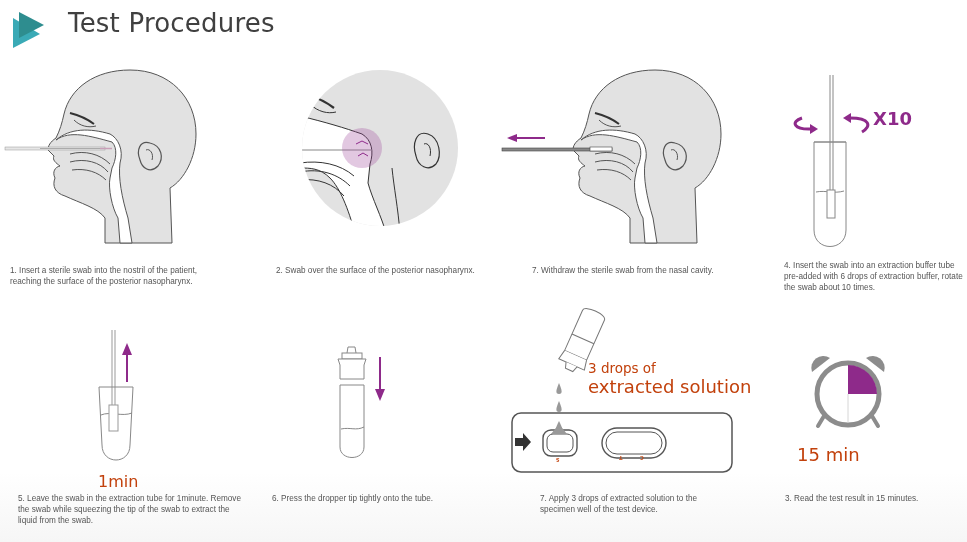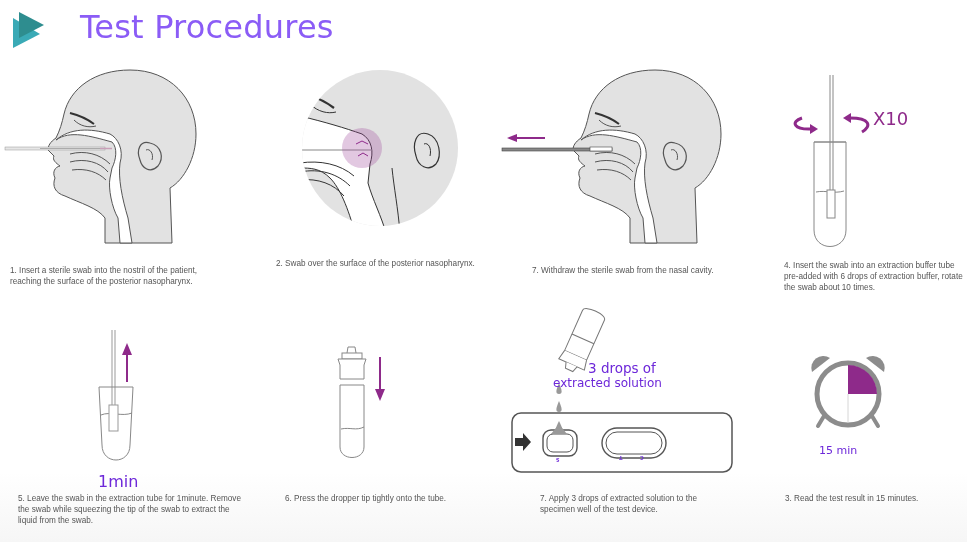--- a/index.html
+++ b/index.html
@@ -10,29 +10,29 @@
     color:#555;
   }
   .bg-fade {
     position:absolute; left:0; bottom:0; width:967px; height:70px;
     background:linear-gradient(to bottom, rgba(246,246,246,0) 0%, #f6f6f6 100%);
   }
   .header { position:absolute; left:10px; top:10px; height:40px; display:flex; align-items:center; }
   .logo { width:38px; height:40px; position:relative; }
   .title {
     position:absolute; left:68px; top:8px;
-    font-size:32px; color:#8b5cf6; letter-spacing:0.2px;
-    font-family:"DejaVu Sans", sans-serif; font-weight:normal;margin-left:12px;
+    font-size:26px; color:#404040; letter-spacing:0.2px;
+    font-family:"DejaVu Sans", sans-serif; font-weight:normal;
   }
   .ill { position:absolute; }
   .cap {
     position:absolute; font-size:8.2px; line-height:11px; color:#555;
     font-family:"Liberation Sans", sans-serif;
   }
-  .label-big { position:absolute; font-family:"DejaVu Sans", sans-serif; color:#6d28d9; }
+  .label-big { position:absolute; font-family:"DejaVu Sans", sans-serif; color:#c2410c; }
 </style>
 </head>
 <body>
 
 <div class="bg-fade"></div>
 
 <div class="header">
   <svg class="logo" width="38" height="40" viewBox="0 0 38 40">
     <polygon points="3,8 3,38 30,24" fill="#3aaab6"></polygon>
     <polygon points="9,2 9,28 34,15" fill="#2e8d8f"></polygon>
@@ -67,21 +67,21 @@
     <path d="M10,28 C18,30 26,34 34,40" stroke="#333" stroke-width="2.2" fill="none"></path>
     <path d="M10,36 C18,44 28,46 36,44" stroke="#333" stroke-width="1" fill="none"></path>
     <path d="M100,165 C98,140 94,120 92,100" stroke="#333" stroke-width="1" fill="none"></path>
     <path d="M128,66 C116,62 112,76 116,88 C118,98 128,104 136,96 C142,88 140,70 128,66 Z" fill="none" stroke="#333" stroke-width="1.2"></path>
     <path d="M124,76 C128,74 132,80 130,88" stroke="#333" stroke-width="1" fill="none"></path>
     <line x1="0" y1="82" x2="72" y2="82" stroke="#888" stroke-width="1.2"></line>
     <circle cx="62" cy="80" r="20" fill="#a04a9c" opacity="0.3"></circle>
     <path d="M56,76 l6,-3 l6,3 M58,88 l5,-3 l5,3" stroke="#8e2a8a" stroke-width="1" fill="none"></path>
   </g>
 </svg>
-<div class="cap" style="left:276px;top:258px;width:240px">2. Swab over the surface of the posterior nasopharynx.</div>
+<div class="cap" style="left:276px;top:265px;width:240px">2. Swab over the surface of the posterior nasopharynx.</div>
 
 <svg class="ill" style="left:495px;top:68px" width="260" height="180" viewBox="0 0 260 180">
   <path d="M135,175 L135,150 C128,140 110,135 95,128 C85,125 82,118 85,110 C82,104 85,99 90,98 C86,95 82,92 84,88 L78,82 C78,78 80,74 86,70 C90,62 92,55 94,46 C100,20 125,2 160,2 C200,2 226,30 226,66 C226,90 214,112 200,120 L202,175 Z" fill="#e2e2e2" stroke="#555" stroke-width="1"></path>
   <path d="M100,45 C108,47 116,50 124,56" stroke="#333" stroke-width="2" fill="none"></path>
   <path d="M104,52 C110,58 118,60 126,58" stroke="#555" stroke-width="1" fill="none"></path>
   <path d="M86,72 C100,62 120,68 142,74 C148,80 146,92 142,100 L140,110 C138,120 142,140 148,150 L150,175 L162,175 L158,150 C152,130 148,110 150,95 C154,82 148,70 140,66 C120,60 100,60 86,72 Z" fill="#fff" stroke="#555" stroke-width="1"></path>
   <path d="M100,86 C115,82 130,86 140,96 M100,94 C115,90 130,94 138,104 M102,102 C116,100 128,104 136,112" stroke="#555" stroke-width="1" fill="none"></path>
   <path d="M180,75 C170,72 166,82 170,92 C172,100 180,106 188,98 C194,90 192,78 180,75 Z" fill="none" stroke="#555" stroke-width="1.2"></path>
   <path d="M176,82 C180,80 184,86 182,92" stroke="#555" stroke-width="1" fill="none"></path>
   <rect x="7" y="80" width="110" height="3" fill="#888" stroke="#444" stroke-width="0.6"></rect>
@@ -96,21 +96,21 @@
   <line x1="53" y1="5" x2="53" y2="120" stroke="#888" stroke-width="1"></line>
   <path d="M34,72 L34,160 C34,182 66,182 66,160 L66,72 Z" fill="none" stroke="#888" stroke-width="1"></path>
   <line x1="34" y1="72" x2="66" y2="72" stroke="#888" stroke-width="1"></line>
   <path d="M36,122 C46,120 54,124 64,121" stroke="#888" stroke-width="1" fill="none"></path>
   <rect x="47" y="120" width="8" height="28" fill="#fff" stroke="#888" stroke-width="1"></rect>
   <path d="M22,48 C10,52 14,60 32,59" stroke="#8e2a8a" stroke-width="3" fill="none"></path>
   <polygon points="38,59 30,54 30,64" fill="#8e2a8a"></polygon>
   <path d="M82,62 C92,56 90,48 70,48" stroke="#8e2a8a" stroke-width="3" fill="none"></path>
   <polygon points="63,48 71,43 71,53" fill="#8e2a8a"></polygon>
 </svg>
-<div class="label-big" style="left:873px;top:108px;font-size:18px;font-weight:normal;color:#8e2a8a">X10</div>
+<div class="label-big" style="left:873px;top:108px;font-size:18px;font-weight:bold;color:#8e2a8a">X10</div>
 <div class="cap" style="left:784px;top:260px;width:180px">4. Insert the swab into an extraction buffer tube pre-added with 6 drops of extraction buffer, rotate the swab about 10 times.</div>
 
 <svg class="ill" style="left:90px;top:325px" width="70" height="150" viewBox="0 0 70 150">
   <line x1="22" y1="5" x2="22" y2="90" stroke="#999" stroke-width="1"></line>
   <line x1="25" y1="5" x2="25" y2="90" stroke="#999" stroke-width="1"></line>
   <path d="M9,62 L12,120 C12,140 40,140 40,120 L43,62" fill="none" stroke="#888" stroke-width="1"></path>
   <line x1="9" y1="62" x2="43" y2="62" stroke="#888" stroke-width="1"></line>
   <path d="M11,90 C20,86 32,92 42,88" stroke="#888" stroke-width="1" fill="none"></path>
   <rect x="19" y="80" width="9" height="26" fill="#fff" stroke="#999" stroke-width="1"></rect>
   <line x1="37" y1="57" x2="37" y2="28" stroke="#8e2a8a" stroke-width="2"></line>
@@ -121,51 +121,51 @@
 
 <svg class="ill" style="left:330px;top:345px" width="70" height="120" viewBox="0 0 70 120">
   <path d="M17,8 L18,2 L25,2 L26,8" fill="none" stroke="#888" stroke-width="1"></path>
   <rect x="12" y="8" width="20" height="6" fill="#fff" stroke="#888" stroke-width="1"></rect>
   <path d="M8,14 L36,14 L34,20 L34,34 L10,34 L10,20 Z" fill="#fff" stroke="#888" stroke-width="1"></path>
   <path d="M10,40 L34,40 L34,102 C34,116 10,116 10,102 Z" fill="#fff" stroke="#888" stroke-width="1"></path>
   <path d="M11,84 C20,82 26,86 34,82" stroke="#888" stroke-width="1" fill="none"></path>
   <line x1="50" y1="12" x2="50" y2="45" stroke="#8e2a8a" stroke-width="2"></line>
   <polygon points="50,56 45,44 55,44" fill="#8e2a8a"></polygon>
 </svg>
-<div class="cap" style="left:285px;top:493px;width:220px">6. Press the dropper tip tightly onto the tube.</div>
+<div class="cap" style="left:272px;top:493px;width:220px">6. Press the dropper tip tightly onto the tube.</div>
 
 <svg class="ill" style="left:505px;top:308px" width="235" height="170" viewBox="0 0 235 170">
   <g transform="rotate(24 75 35)">
     <path d="M64,4 C64,-2 88,-2 88,4 L88,48 L64,48 Z" fill="#fff" stroke="#777" stroke-width="1"></path>
     <line x1="64" y1="30" x2="88" y2="30" stroke="#777" stroke-width="1"></line>
     <path d="M64,48 L62,58 L90,58 L88,48" fill="#fff" stroke="#777" stroke-width="1"></path>
     <path d="M70,58 L72,64 L80,64 L82,58" fill="#fff" stroke="#777" stroke-width="1"></path>
   </g>
   <path d="M54,75 C51,82 50,86 54,86 C58,86 57,82 54,75 Z" fill="#999"></path>
   <path d="M54,93 C51,100 50,104 54,104 C58,104 57,100 54,93 Z" fill="#999"></path>
   <rect x="7" y="105" width="220" height="59" rx="9" fill="#fff" stroke="#555" stroke-width="1.5"></rect>
   <path d="M54,113 C50,121 49,125 54,125 C59,125 58,121 54,113 Z" fill="#999"></path>
   <rect x="38" y="122" width="34" height="26" rx="8" fill="#fff" stroke="#555" stroke-width="1.4"></rect>
   <rect x="42" y="126" width="26" height="18" rx="6" fill="none" stroke="#555" stroke-width="1"></rect>
   <path d="M46,126 L54,116 L62,126" fill="#999"></path>
   <rect x="97" y="120" width="64" height="30" rx="15" fill="#fff" stroke="#555" stroke-width="1.4"></rect>
   <rect x="101" y="124" width="56" height="22" rx="11" fill="none" stroke="#555" stroke-width="1"></rect>
   <path d="M10,130 L18,130 L18,125 L26,134 L18,143 L18,138 L10,138 Z" fill="#333"></path>
 </svg>
 <div class="label-big" style="left:588px;top:360px;font-size:13.5px">3 drops of</div>
-<div class="label-big" style="left:553px;top:376px;font-size:12px">extracted solution</div>
+<div class="label-big" style="left:588px;top:376px;font-size:18px">extracted solution</div>
 <div class="label-big" style="left:556px;top:457px;font-size:5px;font-weight:bold;transform:rotate(180deg)">S</div>
 <div class="label-big" style="left:619px;top:455px;font-size:5px;font-weight:bold;transform:rotate(180deg)">T</div>
 <div class="label-big" style="left:640px;top:455px;font-size:5px;font-weight:bold;transform:rotate(180deg)">C</div>
 <div class="cap" style="left:540px;top:493px;width:190px">7. Apply 3 drops of extracted solution to the specimen well of the test device.</div>
 
 <svg class="ill" style="left:808px;top:352px" width="80" height="80" viewBox="0 0 80 80">
   <path d="M4,20 A12,12 0 0 1 22,6 Z" fill="#8c8c8c"></path>
   <path d="M76,20 A12,12 0 0 0 58,6 Z" fill="#8c8c8c"></path>
   <line x1="16" y1="64" x2="10" y2="74" stroke="#8c8c8c" stroke-width="4" stroke-linecap="round"></line>
   <line x1="64" y1="64" x2="70" y2="74" stroke="#8c8c8c" stroke-width="4" stroke-linecap="round"></line>
   <circle cx="40" cy="42" r="31" fill="#fff" stroke="#8c8c8c" stroke-width="5"></circle>
   <path d="M40,42 L40,13 A29,29 0 0 1 69,42 Z" fill="#8e2a8a"></path>
   <line x1="40" y1="42" x2="40" y2="71" stroke="#ccc" stroke-width="0.8"></line>
   <line x1="40" y1="42" x2="11" y2="42" stroke="#ccc" stroke-width="0.8" opacity="0"></line>
 </svg>
-<div class="label-big" style="left:819px;top:444px;font-size:11px">15 min</div>
+<div class="label-big" style="left:797px;top:444px;font-size:18px">15 min</div>
 <div class="cap" style="left:785px;top:493px;width:180px">3. Read the test result in 15 minutes.</div>
 
 </body></html>

